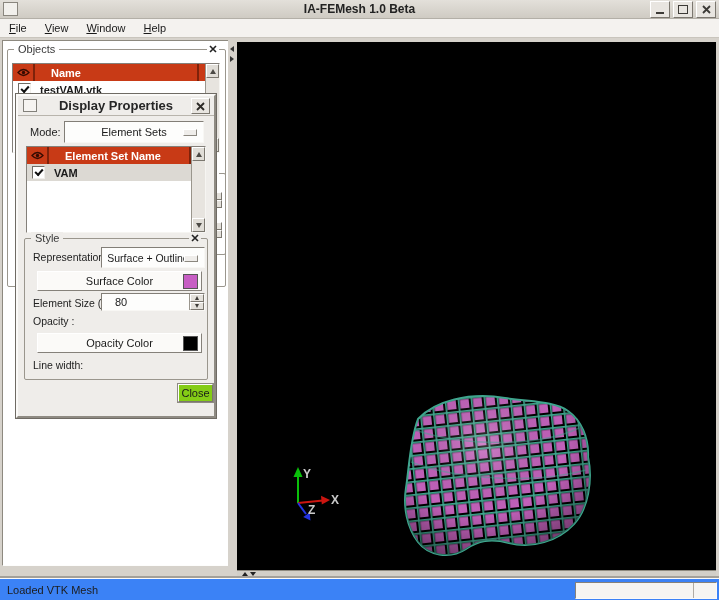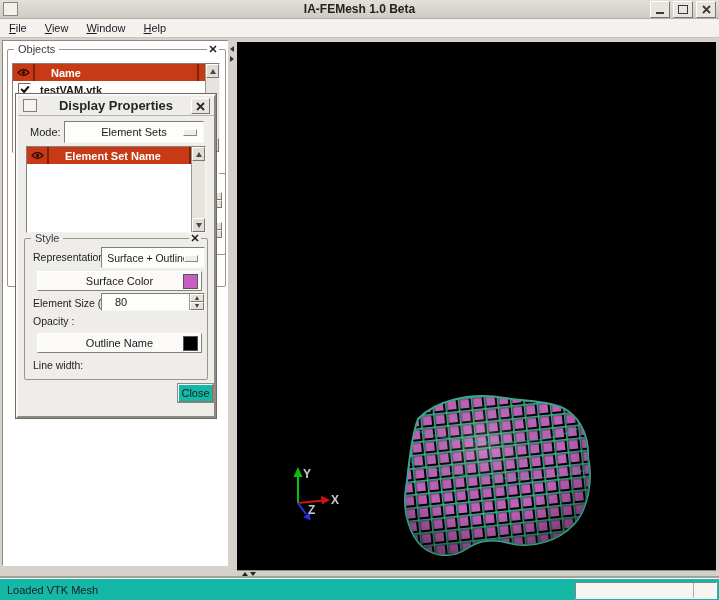--- a/index.html
+++ b/index.html
@@ -60,27 +60,27 @@
   .colorbtn{position:absolute;background:#fbfaf8;border:1px solid;border-color:#fff #85817a #85817a #fff;
           display:flex;align-items:center;justify-content:center;}
   .swatch{position:absolute;right:3px;top:2px;width:13px;height:13px;border:1px solid #555;}
   .spin{position:absolute;background:#fdfdfc;border:1px solid;border-color:#827e77 #f8f7f4 #f8f7f4 #827e77;display:flex;}
   .spin-val{flex:1;padding:1px 13px;display:flex;align-items:center;text-align:right;}
   .spin-btns{width:14px;display:flex;flex-direction:column;border-left:1px solid #9a968d;}
   .spin-b{flex:1;background:#e4e1db;border:1px solid;border-color:#fff #7b776f #7b776f #fff;
           display:flex;align-items:center;justify-content:center;}
   .spin-b .t-u{width:0;height:0;border-left:2.5px solid transparent;border-right:2.5px solid transparent;border-bottom:4px solid #3e3c38;}
   .spin-b .t-d{width:0;height:0;border-left:2.5px solid transparent;border-right:2.5px solid transparent;border-top:4px solid #3e3c38;}
-  .pushbtn{position:absolute;background:#14b8a6;border:1px solid;border-color:#fff #7b776f #7b776f #fff;
+  .pushbtn{position:absolute;background:#84cc16;border:1px solid;border-color:#fff #7b776f #7b776f #fff;
           outline:1px solid #8e8a82;display:flex;align-items:center;justify-content:center;font-size:11px;}
   
   .viewport{left:237px;top:42px;width:479px;height:528px;background:#000;}
   .splitter{left:228px;top:40px;width:9px;height:530px;background:#d6d2cb;}
   .vp-slider{left:237px;top:570px;width:479px;height:6px;background:#d2cfc8;border-top:1px solid #8d897f;}
-  .statusbar{left:0;top:578px;width:719px;height:22px;background:#14b8a6;border-top:1px solid #fbfaf8;
+  .statusbar{left:0;top:578px;width:719px;height:22px;background:#3b82f6;border-top:1px solid #fbfaf8;
           box-shadow:0 -2px 0 #a3a099;display:flex;align-items:center;}
   .status-text{margin-left:7px;color:#1c1c1c;}
   .status-field{position:absolute;right:2px;top:3px;width:140px;height:15px;background:#f6f5f2;
           border:1px solid;border-color:#86827b #fbfaf8 #fbfaf8 #86827b;}
   .status-div{position:absolute;right:22px;top:0;bottom:0;width:1px;background:#b0aca4;}
   .xglyph{display:inline-block;line-height:0;}
 </style>
 </head>
 <body>
 
@@ -195,20 +195,26 @@
     <div class="tbl-main">
       <div class="tbl-head" style="background: rgb(200, 58, 22);">
         <div class="cell-eye">
             <svg width="13" height="9" viewBox="0 0 13 9">
               <path d="M1,4.5 Q6.5,-1.5 12,4.5 Q6.5,10.5 1,4.5 Z" fill="none" stroke="#350b02" stroke-width="1.3"></path>
               <circle cx="6.5" cy="4.5" r="1.7" fill="#350b02"></circle>
             </svg>
           </div>
         <div class="cell-name">Element Set Name</div>
       </div>
+      <div class="tbl-row" style="background: rgb(220, 217, 211);">
+        <div class="cell-chk">
+            <span class="checkbox checked"></span>
+          </div>
+        <div class="cell-label">VAM</div>
+      </div>
     </div>
     <div class="sb">
       <div class="sb-btn">
           <div class="tri-up"></div>
         </div>
       <div class="sb-btn">
           <div class="tri-dn"></div>
         </div>
     </div>
   </div>
@@ -241,21 +247,21 @@
           </div>
       <div class="spin-b">
             <div class="t-d"></div>
           </div>
         </div>
     </div>
 
     <div class="lbl" style="left:8px;top:76px;font-size:10.5px;">Opacity :</div>
 
     <div class="colorbtn" style="left:12px;top:94px;width:163px;height:18px;">
-      <span>Outline Name</span>
+      <span>Opacity Color</span>
       <span class="swatch" style="background: rgb(0, 0, 0);"></span>
     </div>
 
     <div class="lbl" style="left:8px;top:120px;font-size:10.5px;">Line width:</div>
   </div>
 
   <div class="pushbtn" style="left:160px;top:288px;width:33px;height:16px;">
     <span>Close</span>
   </div>
 </div>

